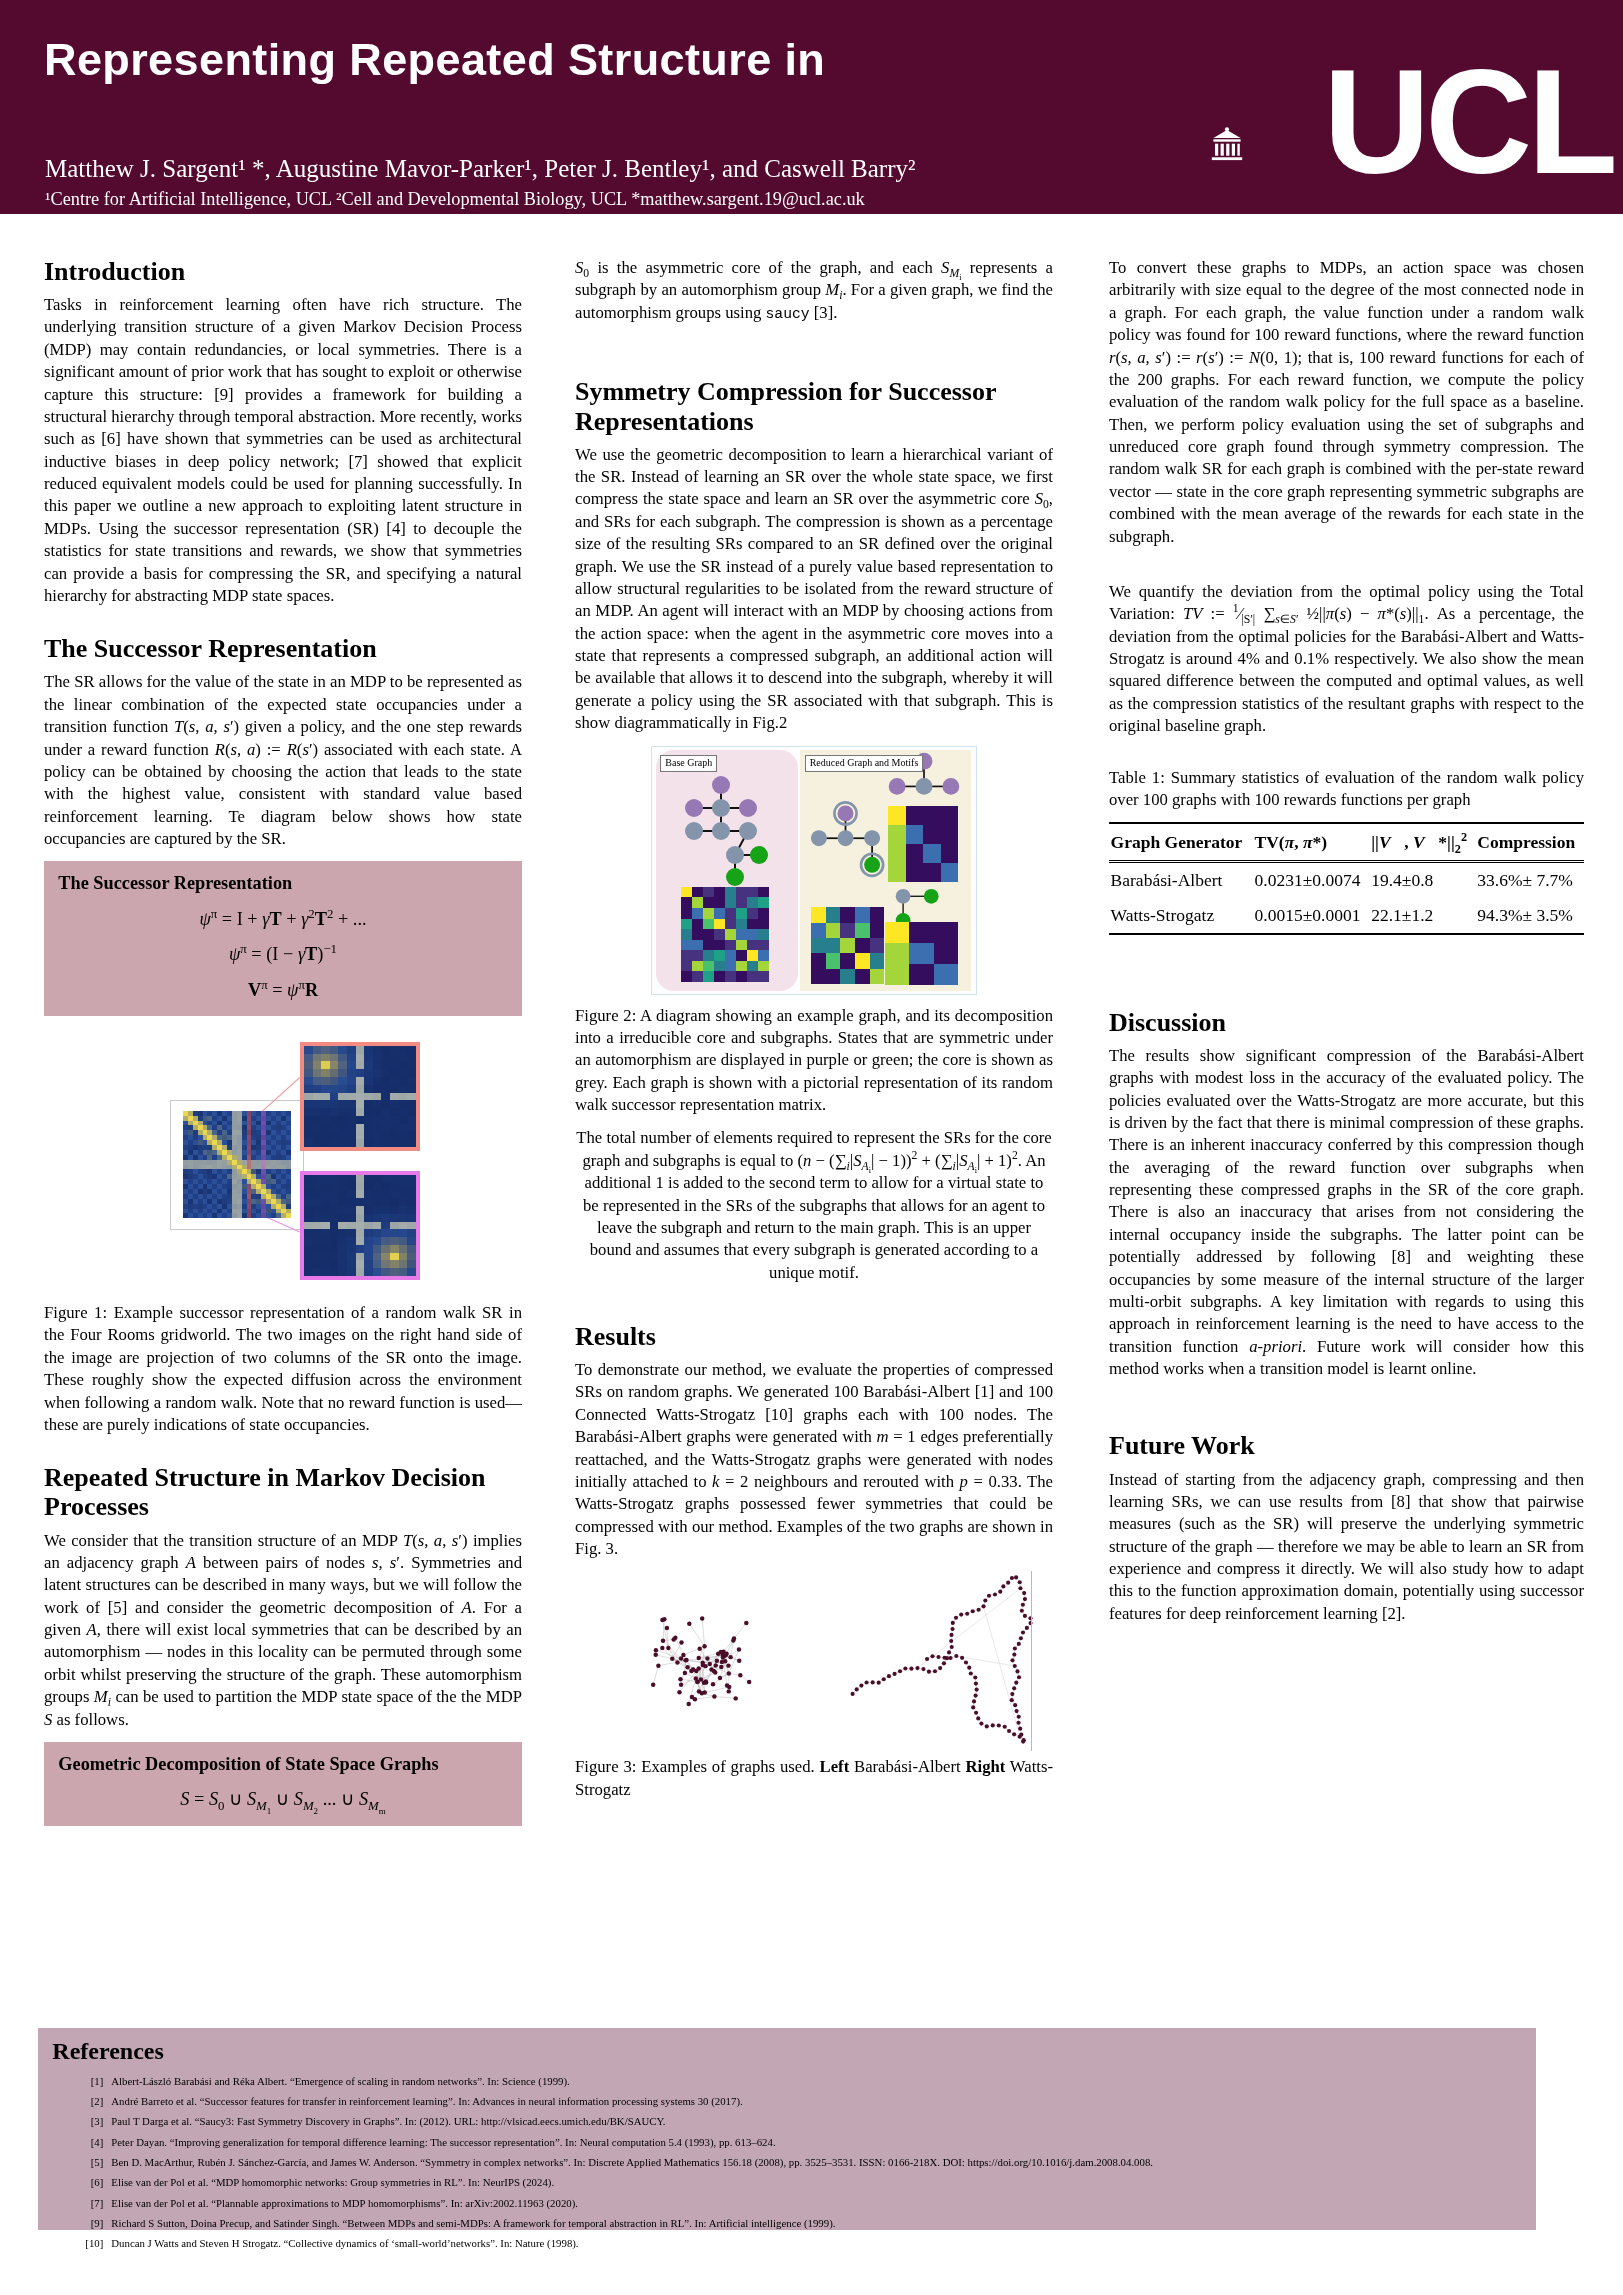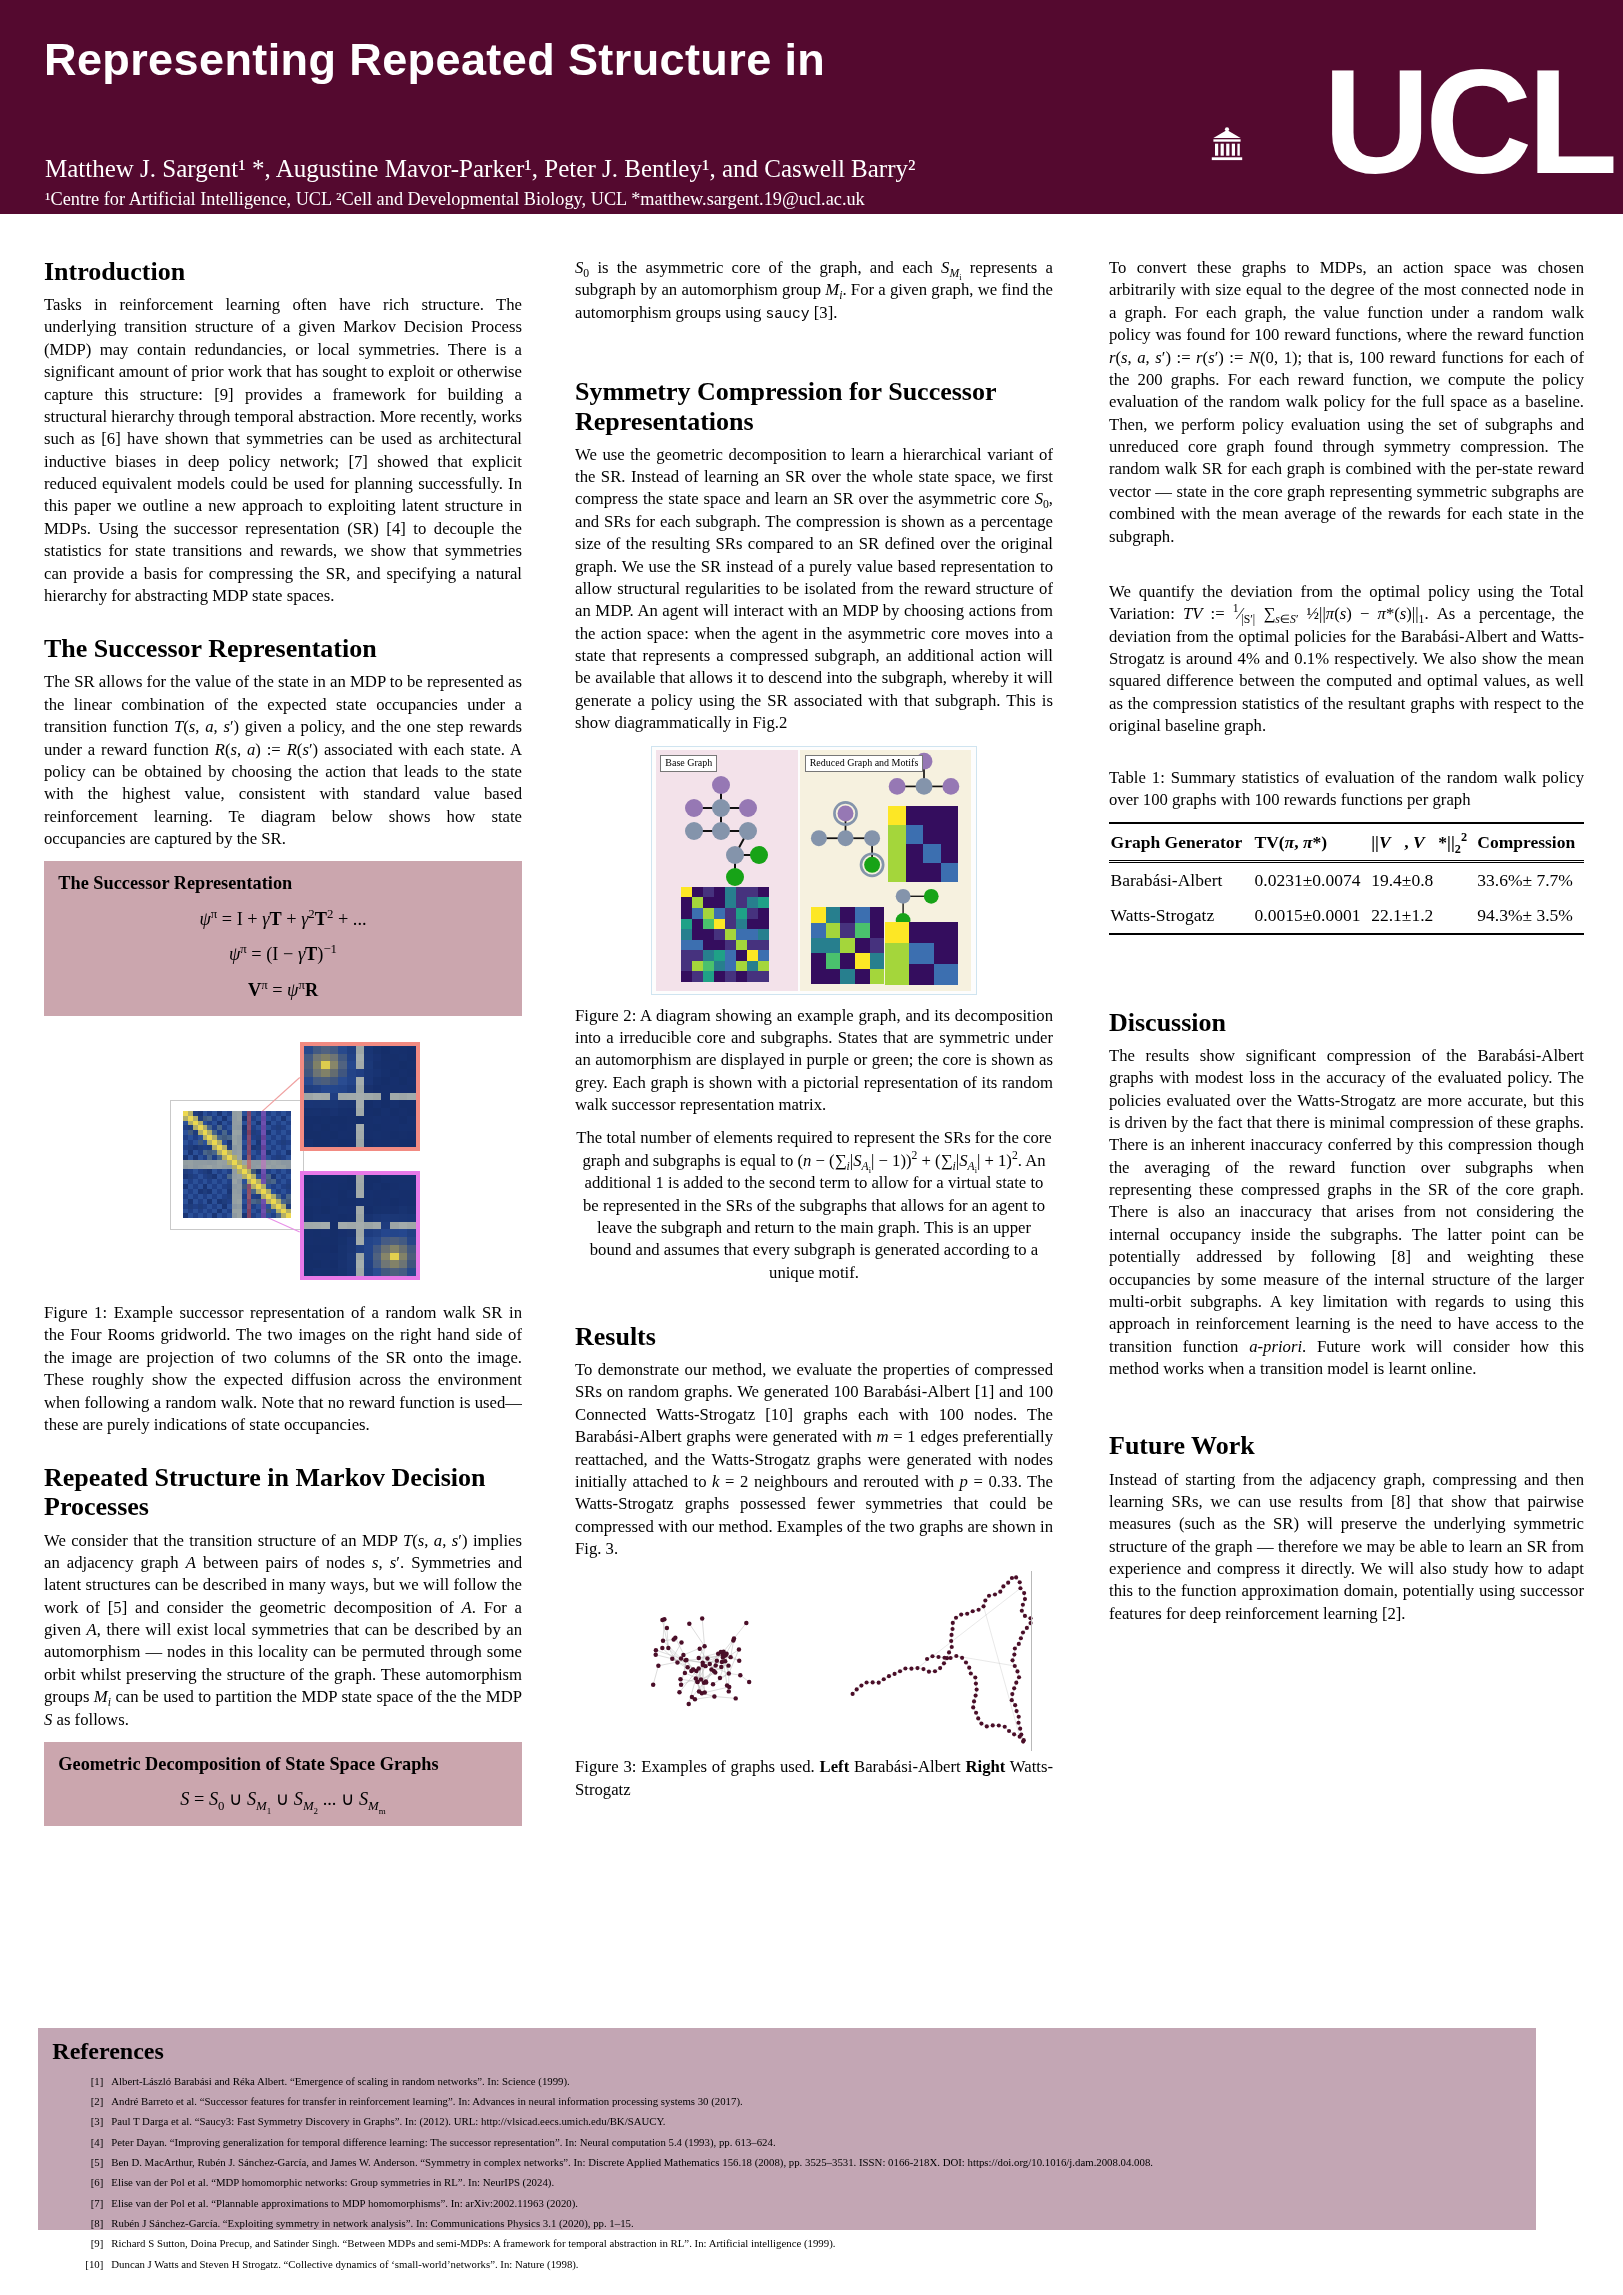--- a/index.html
+++ b/index.html
@@ -42,21 +42,21 @@
   .fig1 .connectors{position:absolute;left:0;top:0;}
   #sr-matrix{position:absolute;left:139px;top:80px;display:grid;}
   .room{position:absolute;display:grid;}
   #room-top{left:256px;top:11px;border:4.8px solid var(--red-border);}
   #room-bottom{left:256px;top:140px;border:4.8px solid var(--magenta-border);}
 
   
   .fig2{width:317px;height:241px;border:1.6px solid var(--fig2-border);margin:3.2px auto 9.6px auto;
         display:flex;padding:3.2px;gap:2.4px;background:#fdfdfd;}
   .fig2 .panel{position:relative;height:100%;}
-  .fig2 .panel.left{width:142px;background:var(--fig2-left);}
+  .fig2 .panel.left{width:142px;background:var(--fig2-left);border-radius:18px;}
   .fig2 .panel.right{width:171px;background:var(--fig2-right);}
   .chip{position:absolute;top:4.8px;left:4.8px;background:#fff;border:0.8px solid #777;
         font-size:10px;padding:0.8px 4px;z-index:3;font-family:"Liberation Serif",serif;}
   .hm{display:grid;}
   #g-base{position:absolute;left:9.6px;top:25.5px;}
   #hm-base{position:absolute;left:25.5px;bottom:8px;width:89px;height:96px;}
   #g-motif1{position:absolute;right:4.8px;top:1.6px;}
   #hm-motif1{position:absolute;right:12.8px;top:56px;width:70px;height:75px;}
   #g-reduced{position:absolute;left:1.6px;top:51px;}
   #hm-reduced{position:absolute;left:11px;bottom:6.4px;width:73px;height:77px;}
@@ -1581,19 +1581,18 @@
   <div class="refs">
     <h2>References</h2>
     <ol>
       <li><span class="refnum">[1]</span><span>Albert-László Barabási and Réka Albert. “Emergence of scaling in random networks”. In: Science (1999).</span></li>
       <li><span class="refnum">[2]</span><span>André Barreto et al. “Successor features for transfer in reinforcement learning”. In: Advances in neural information processing systems 30 (2017).</span></li>
       <li><span class="refnum">[3]</span><span>Paul T Darga et al. “Saucy3: Fast Symmetry Discovery in Graphs”. In: (2012). URL: http://vlsicad.eecs.umich.edu/BK/SAUCY.</span></li>
       <li><span class="refnum">[4]</span><span>Peter Dayan. “Improving generalization for temporal difference learning: The successor representation”. In: Neural computation 5.4 (1993), pp. 613–624.</span></li>
       <li><span class="refnum">[5]</span><span>Ben D. MacArthur, Rubén J. Sánchez-García, and James W. Anderson. “Symmetry in complex networks”. In: Discrete Applied Mathematics 156.18 (2008), pp. 3525–3531. ISSN: 0166-218X. DOI: https://doi.org/10.1016/j.dam.2008.04.008.</span></li>
       <li><span class="refnum">[6]</span><span>Elise van der Pol et al. “MDP homomorphic networks: Group symmetries in RL”. In: NeurIPS (2024).</span></li>
       <li><span class="refnum">[7]</span><span>Elise van der Pol et al. “Plannable approximations to MDP homomorphisms”. In: arXiv:2002.11963 (2020).</span></li>
-      <li><span class="refnum">[8]</span><span>Rubén J Sánchez-García. “Exploiting symmetry in network analysis”. In: Communications Physics 3.1 (2020), pp. 1–15.</span></li>
       <li><span class="refnum">[9]</span><span>Richard S Sutton, Doina Precup, and Satinder Singh. “Between MDPs and semi-MDPs: A framework for temporal abstraction in RL”. In: Artificial intelligence (1999).</span></li>
       <li><span class="refnum">[10]</span><span>Duncan J Watts and Steven H Strogatz. “Collective dynamics of ‘small-world’networks”. In: Nature (1998).</span></li>
     </ol>
   </div>
 </div>
 
 
 </body></html>

